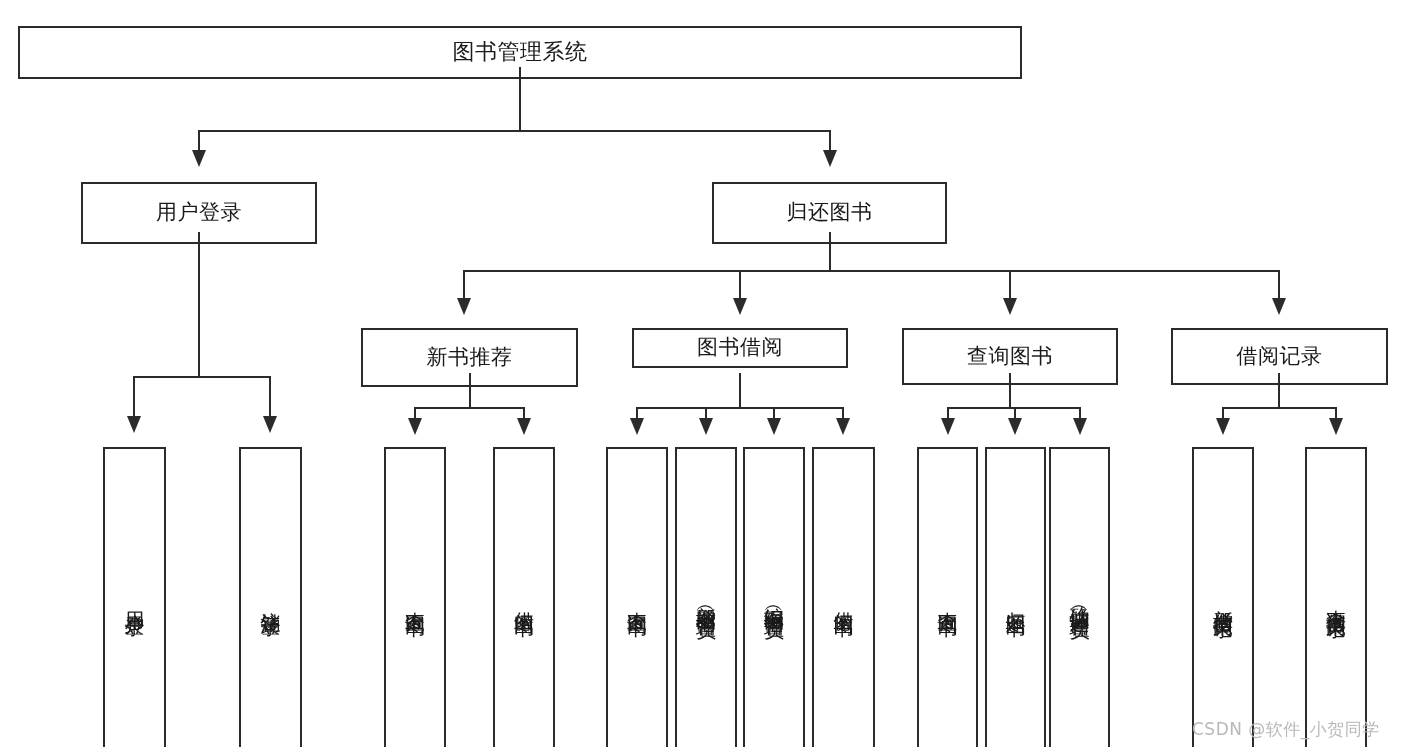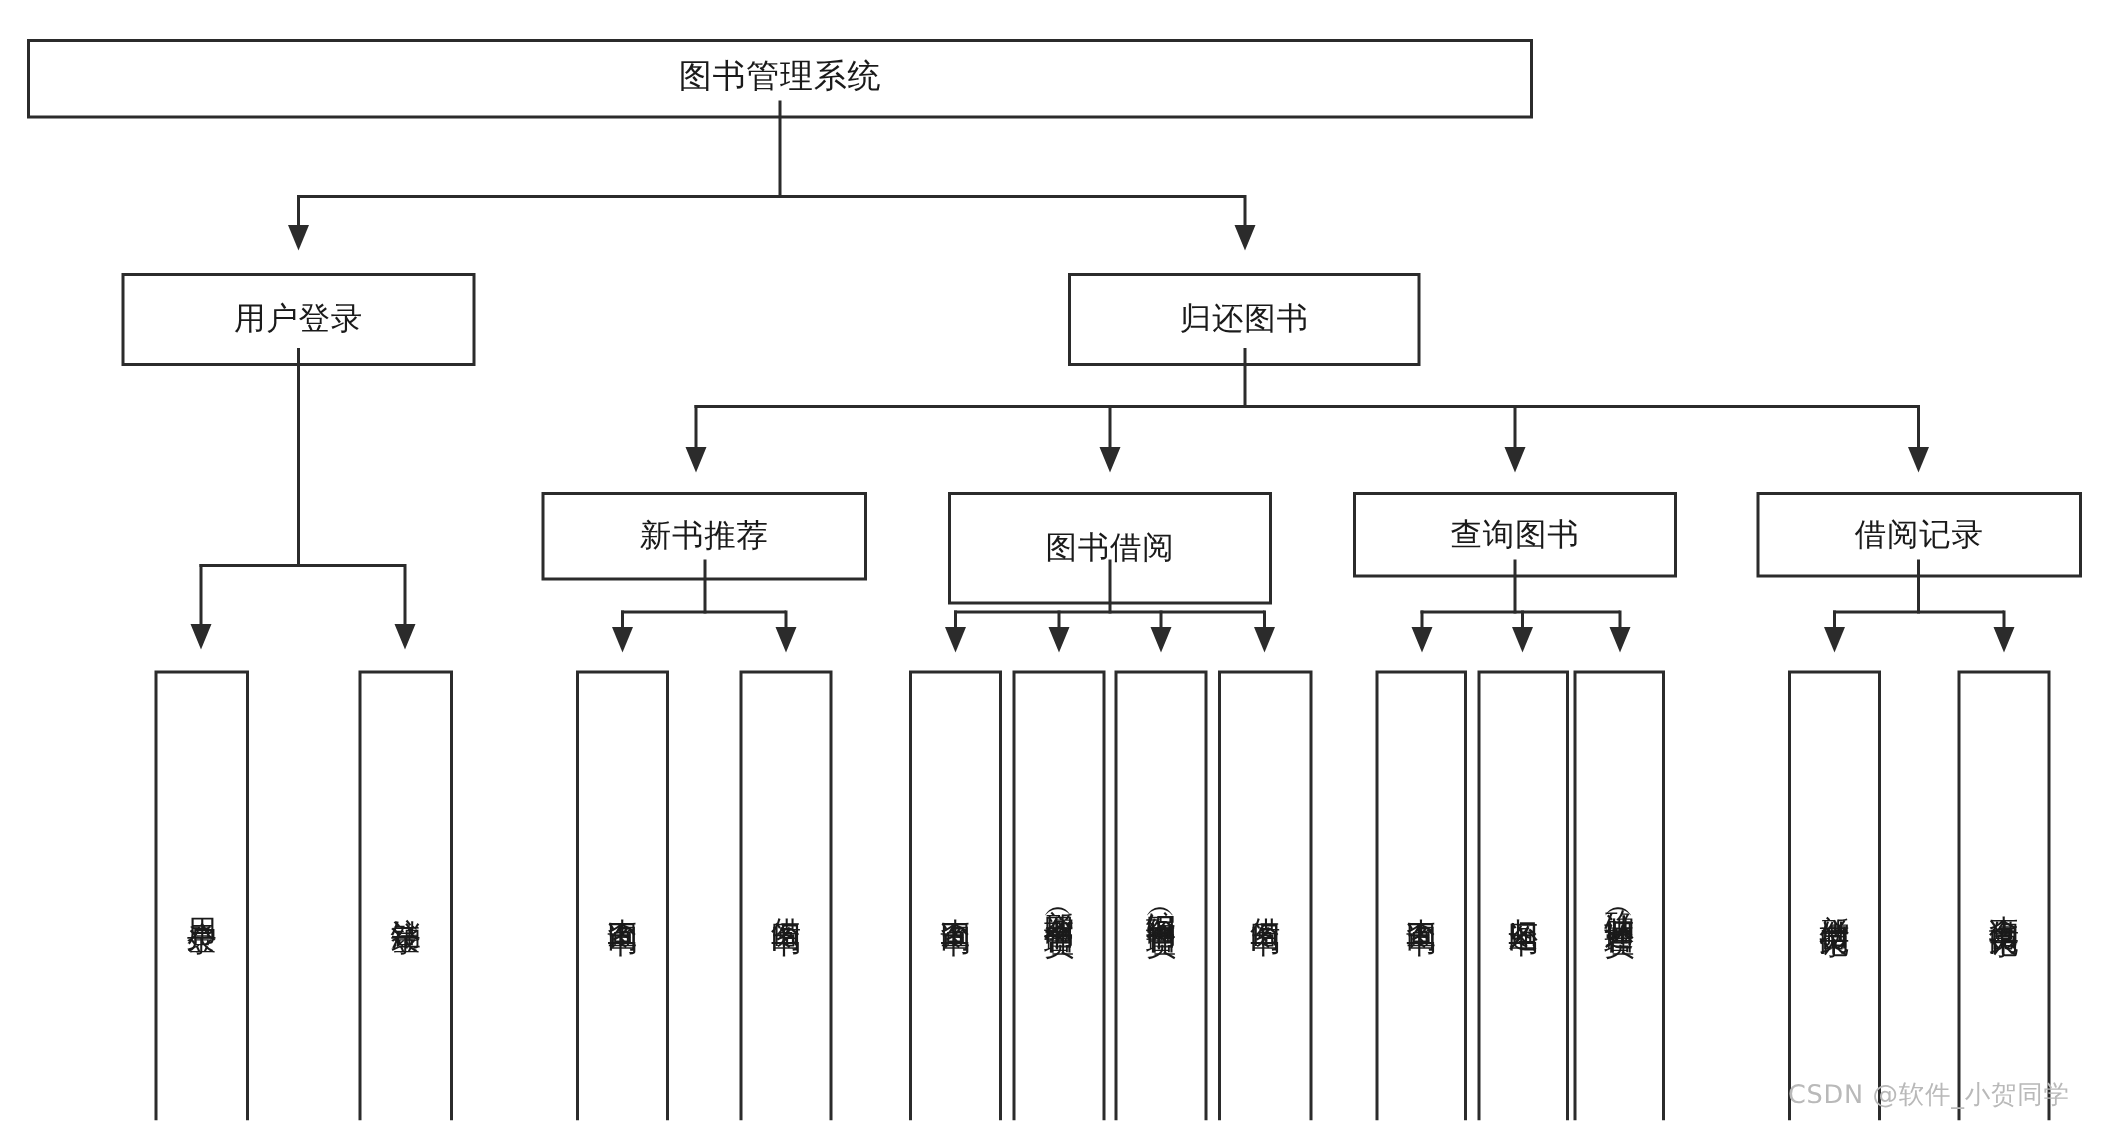--- a/index.html
+++ b/index.html
@@ -108,21 +108,21 @@
   <div class="edge edge-v" style="left:739px; top:270px; height:30px;"></div>
   <div class="arrow" style="left:733px; top:298px;"></div>
   <div class="edge edge-v" style="left:1009px; top:270px; height:30px;"></div>
   <div class="arrow" style="left:1003px; top:298px;"></div>
   <div class="edge edge-v" style="left:1278px; top:270px; height:30px;"></div>
   <div class="arrow" style="left:1272px; top:298px;"></div>
 
   <div class="node node-h" style="left:361px; top:316px; width:217px; height:59px;">
     <span>新书推荐</span>
   </div>
-  <div class="node node-h" style="left:632px; top:316px; width:216px; height:75px;">
+  <div class="node node-h" style="left:632px; top:316px; width:216px; height:40px;">
     <span>图书借阅</span>
   </div>
   <div class="node node-h" style="left:902px; top:316px; width:216px; height:57px;">
     <span>查询图书</span>
   </div>
   <div class="node node-h" style="left:1171px; top:316px; width:217px; height:57px;">
     <span>借阅记录</span>
   </div>
 
   <div class="edge edge-v" style="left:469px; top:373px; height:36px;"></div>

